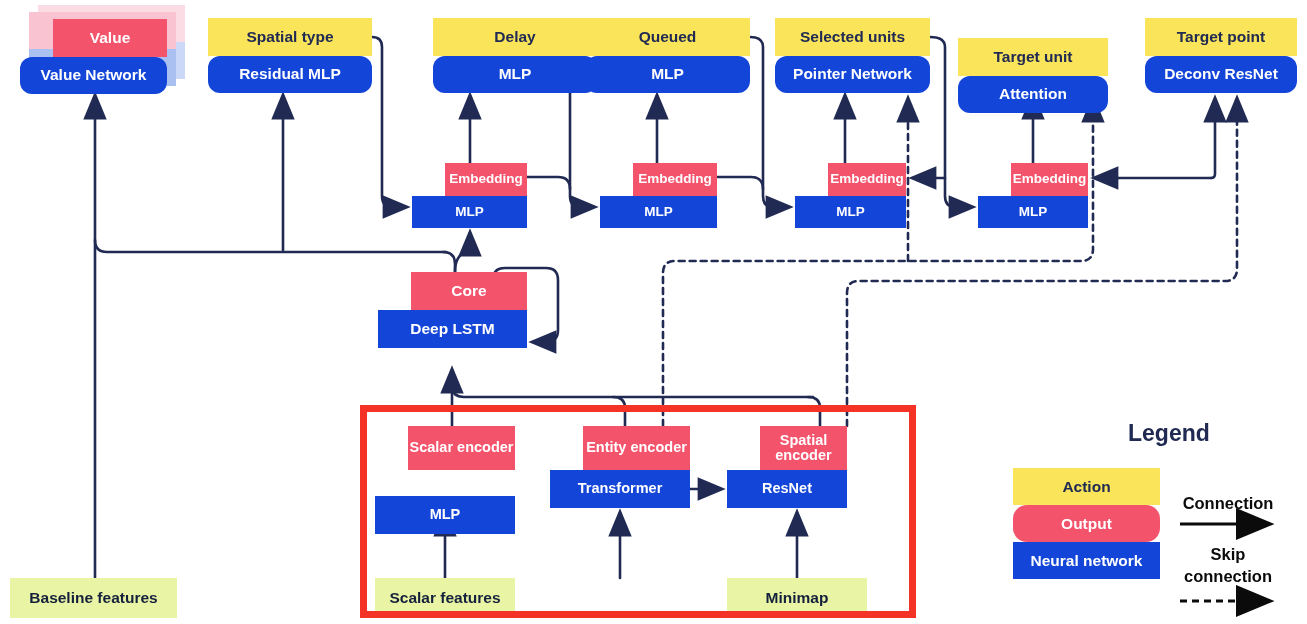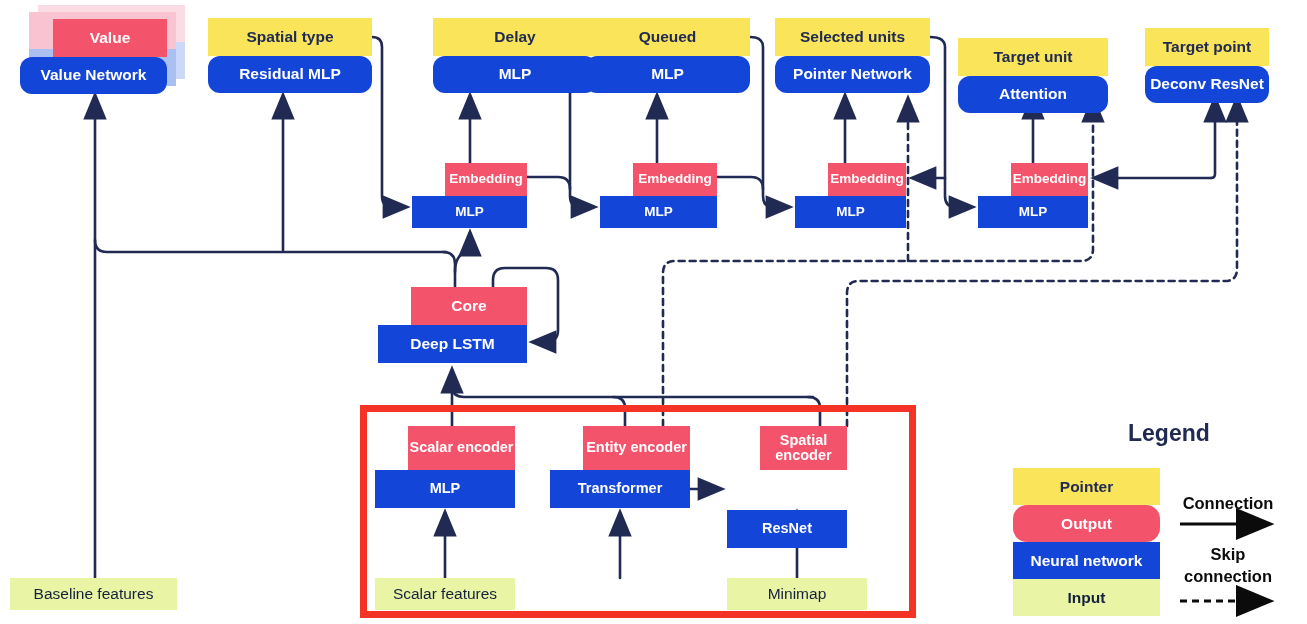--- a/index.html
+++ b/index.html
@@ -24,21 +24,21 @@
   .emb .seg.network{height:32px;}
   .corebox .seg{font-size:15.5px;height:38px;}
   .enc .seg{font-size:14.5px;}
   .enc .seg.output{height:44px;}
   .enc .seg.network{height:38px;}
   .ghost{position:absolute;z-index:0;}
   .ghost .g-top,.ghost .g-bot{height:37px;}
   .ghost.g1 .g-top{background:var(--ghost-pink);} .ghost.g1 .g-bot{background:var(--ghost-blue);}
   .ghost.g2 .g-top{background:var(--ghost-pink-light);} .ghost.g2 .g-bot{background:var(--ghost-blue-light);}
   .input-node{position:absolute;z-index:2;background:var(--input-green);color:#15203c;
-    display:flex;align-items:center;justify-content:center;font-weight:400;font-size:15.5px;height:32px;}
+    display:flex;align-items:center;justify-content:center;font-weight:700;font-size:15.5px;height:40px;}
   #highlight{position:absolute;z-index:4;border:7px solid var(--highlight-red);background:transparent;pointer-events:none;}
   .legend-title{position:absolute;z-index:2;color:var(--line-navy);font-weight:700;font-size:23px;}
   .legend-row{position:absolute;z-index:2;width:147px;height:37px;display:flex;align-items:center;justify-content:center;
     font-weight:700;font-size:15.5px;}
   .legend-row.action{background:var(--action-yellow);color:var(--line-navy);}
   .legend-row.output{background:var(--output-red);color:#fff;}
   .legend-row.network{background:var(--network-blue);color:#fff;}
   .legend-row.input{background:var(--input-green);color:#15203c;}
   .legend-conn{position:absolute;z-index:2;color:#0b0b0b;font-weight:700;font-size:16.5px;text-align:center;width:120px;line-height:1.35;}
 </style>
@@ -124,21 +124,21 @@
     <div class="seg network">MLP</div>
   </div>
   <div class="node head" style="left:775px;top:18px;width:155px;">
     <div class="seg action">Selected units</div>
     <div class="seg network">Pointer Network</div>
   </div>
   <div class="node head" style="left:958px;top:18px;width:150px;margin-top:20px;">
     <div class="seg action">Target unit</div>
     <div class="seg network">Attention</div>
   </div>
-  <div class="node head" style="left:1145px;top:28px;width:124px;">
+  <div class="node head" style="left:1145px;top:18px;width:152px;">
     <div class="seg action">Target point</div>
     <div class="seg network">Deconv ResNet</div>
   </div>
 
   <div class="node emb" style="left:412px;top:163px;width:115px;">
     <div class="seg output">Embedding</div>
     <div class="seg network">MLP</div>
   </div>
   <div class="node emb" style="left:600px;top:163px;width:117px;">
     <div class="seg output">Embedding</div>
@@ -146,45 +146,44 @@
   </div>
   <div class="node emb" style="left:795px;top:163px;width:111px;">
     <div class="seg output">Embedding</div>
     <div class="seg network">MLP</div>
   </div>
   <div class="node emb" style="left:978px;top:163px;width:110px;">
     <div class="seg output">Embedding</div>
     <div class="seg network">MLP</div>
   </div>
 
-  <div class="node corebox" style="left:378px;top:287px;width:149px;">
+  <div class="node corebox" style="left:378px;top:272px;width:149px;">
     <div class="seg output">Core</div>
     <div class="seg network">Deep LSTM</div>
   </div>
 
-  <div class="node enc" style="left:375px;top:426px;width:140px;">
+  <div class="node enc" style="left:375px;top:426px;width:140px;gap:26px;">
     <div class="seg output">Scalar encoder</div>
     <div class="seg network">MLP</div>
   </div>
   <div class="node enc" style="left:550px;top:426px;width:140px;">
     <div class="seg output">Entity encoder</div>
     <div class="seg network">Transformer</div>
   </div>
-  <div class="node enc" style="left:727px;top:426px;width:120px;gap:40px;">
+  <div class="node enc" style="left:727px;top:426px;width:120px;">
     <div class="seg output">Spatial encoder</div>
     <div class="seg network">ResNet</div>
   </div>
 
   <div class="input-node" style="left:10px;top:578px;width:167px;">Baseline features</div>
   <div class="input-node" style="left:375px;top:578px;width:140px;">Scalar features</div>
   <div class="input-node" style="left:727px;top:578px;width:140px;">Minimap</div>
 
   <div id="highlight" style="left:360px;top:405px;width:542px;height:199px;"></div>
 
   <div class="legend-title" style="left:1128px;top:420px;">Legend</div>
-  <div class="legend-row action" style="left:1013px;top:468px;">Pointer</div>
+  <div class="legend-row action" style="left:1013px;top:468px;">Action</div>
   <div class="legend-row output" style="left:1013px;top:505px;border-radius:14px;">Output</div>
   <div class="legend-row network" style="left:1013px;top:542px;">Neural network</div>
-  <div class="legend-row input" style="left:1013px;top:579px;">Input</div>
   <div class="legend-conn" style="left:1168px;top:492px;">Connection</div>
   <div class="legend-conn" style="left:1168px;top:543px;">Skip connection</div>
 
 </div>
 
 </body></html>

